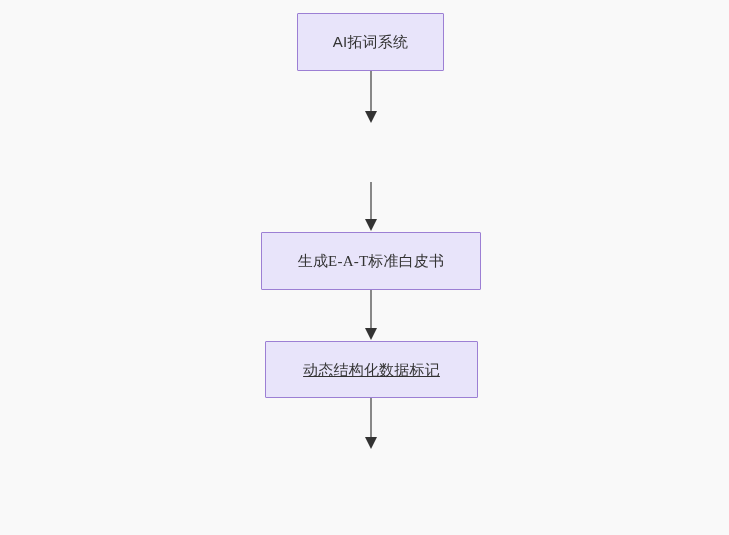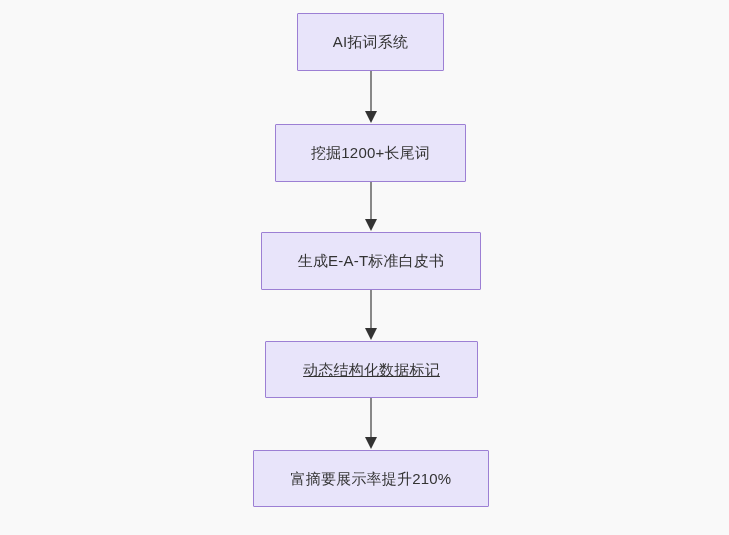--- a/index.html
+++ b/index.html
@@ -42,21 +42,21 @@
 
   .node-label {
     color: #333333;
     font-size: 15px;
     pointer-events: none;
   }
 
   
   #node-1 { left: 297px; top: 13px;  width: 147px; height: 58px; }
   #node-2 { left: 275px; top: 124px; width: 191px; height: 58px; }
-  #node-3 { left: 261px; top: 232px; width: 220px; height: 58px; }
+  #node-3 { left: 261px; top: 232px; width: 220px; height: 58px; font-family: Liberation Serif, serif; }
   #node-4 { left: 265px; top: 341px; width: 213px; height: 57px; text-decoration: underline; }
   #node-5 { left: 253px; top: 450px; width: 236px; height: 57px; }
 
   
   .edge {
     position: absolute;
     left: 0;
     top: 0;
     width: 729px;
     height: 535px;
@@ -98,29 +98,23 @@
     <g>
       <line class="edge-line" x1="371" y1="398" x2="371" y2="440"></line>
       <polygon class="edge-head" points="371,449 365,437 377,437"></polygon>
     </g>
   </svg>
 
   <div class="node" id="node-1">
     <span class="node-label">AI拓词系统</span>
   </div>
 
-  <div class="node" id="node-2">
-    <span class="node-label">挖掘1200+长尾词</span>
-  </div>
 
   <div class="node" id="node-3">
     <span class="node-label">生成E-A-T标准白皮书</span>
   </div>
 
   <div class="node" id="node-4">
     <span class="node-label">动态结构化数据标记</span>
   </div>
 
-  <div class="node" id="node-5">
-    <span class="node-label">富摘要展示率提升210%</span>
-  </div>
 
 </div>
 
 </body></html>

